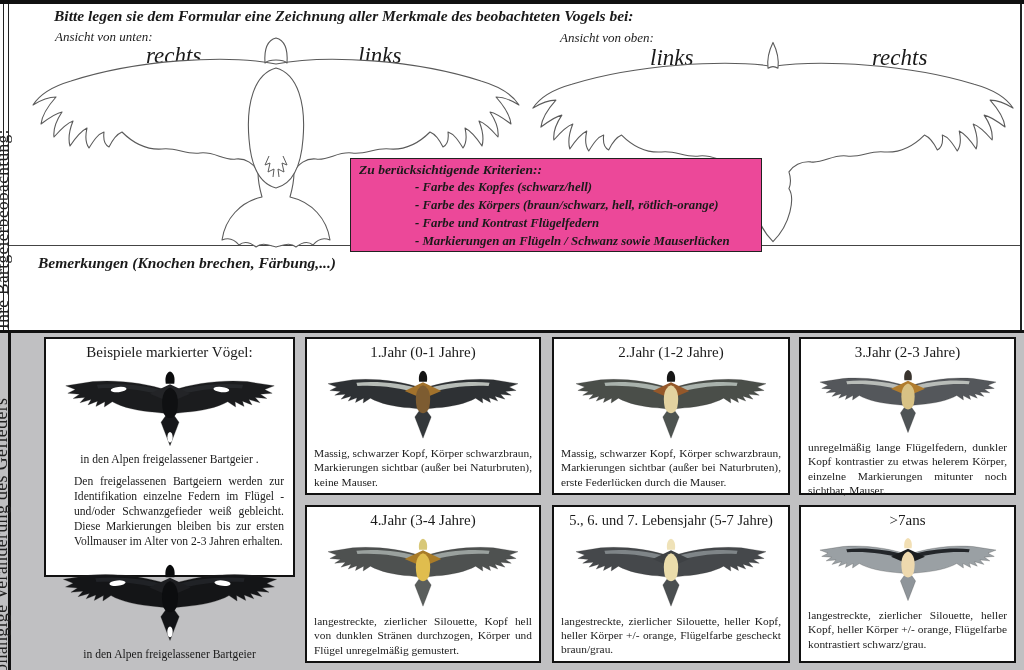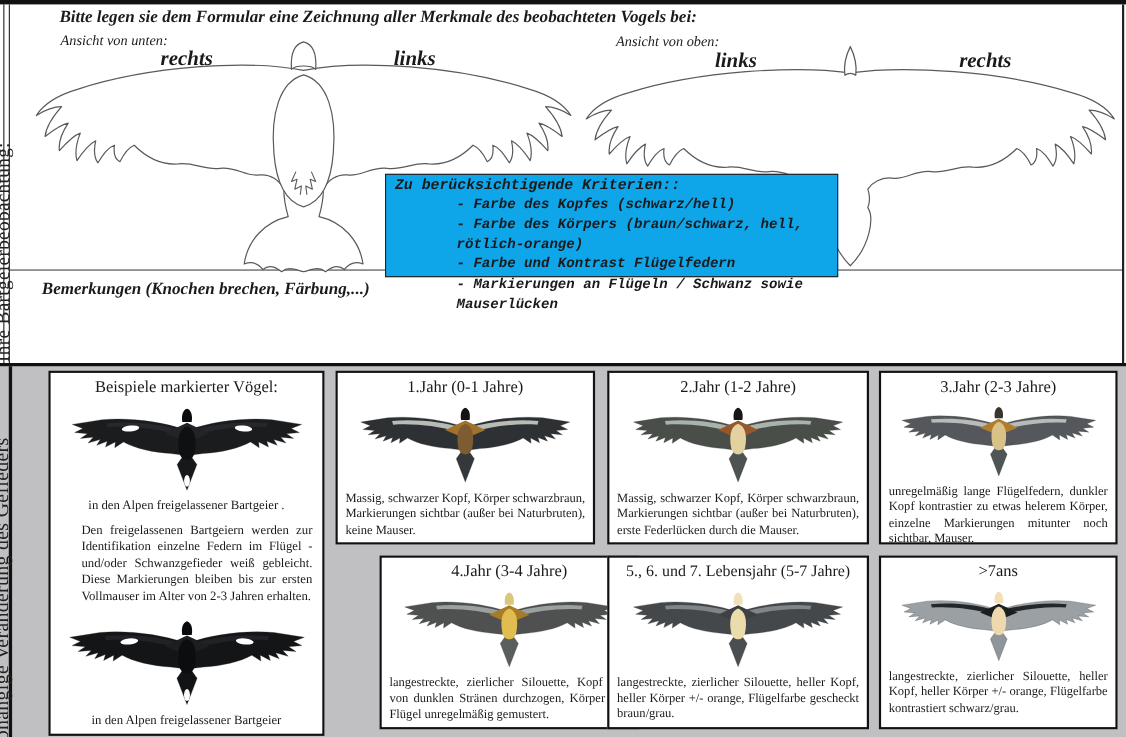--- a/index.html
+++ b/index.html
@@ -17,24 +17,24 @@
   #lowerbg{left:0;top:333px;width:1024px;height:337px;background:#c0c0c2;}
   #lowerleftline{left:8px;top:333px;width:3px;height:337px;background:#111;}
 
   .side-label{font-size:17.5px;letter-spacing:.3px;white-space:nowrap;
       transform:rotate(-90deg);transform-origin:left bottom;color:#222;}
   #side-top{left:13px;top:308px;}
   #side-bottom{left:12px;top:706px;font-size:18px;}
 
   .doc-title{font-size:15.5px;font-weight:bold;font-style:italic;white-space:nowrap;margin-left:16px;}
   .view-label{font-size:13px;font-style:italic;}
-  .wing-label{font-size:19px;font-weight:bold;font-style:italic;}
+  .wing-label{font-size:23px;font-weight:normal;font-style:italic;}
 
   #criteria{left:350px;top:158px;width:394px;height:86px;border:1px solid #222;
-      background:#0ea5e9;padding:3px 8px;box-sizing:content-box;z-index:5;font-family:Liberation Mono, monospace;}
+      background:#ec4899;padding:3px 8px;box-sizing:content-box;z-index:5;}
   #criteria .c-title{font-size:13.5px;font-weight:bold;font-style:italic;}
   #criteria .c-item{font-size:12.8px;font-weight:bold;font-style:italic;
       margin-left:56px;line-height:1.42;}
   #remarks{left:38px;top:254px;font-size:15.5px;font-weight:bold;font-style:italic;}
 
   .outline-svg path{fill:#fff;stroke:#5a5a5a;stroke-width:1.1;stroke-linejoin:round;}
   .outline-svg .thin{fill:none;stroke-width:1;}
 
   
   .wbox{background:#fff;border:2px solid #111;box-sizing:border-box;text-align:center;z-index:4;}
@@ -105,21 +105,21 @@
   <div class="abs" id="criteria">
     <div class="c-title">Zu berücksichtigende Kriterien::</div>
     <div class="c-item">- Farbe des Kopfes (schwarz/hell)</div>
     <div class="c-item">- Farbe des Körpers (braun/schwarz, hell, rötlich-orange)</div>
     <div class="c-item">- Farbe und Kontrast Flügelfedern</div>
     <div class="c-item">- Markierungen an Flügeln / Schwanz sowie Mauserlücken</div>
   </div>
 
   <div class="abs" id="remarks">Bemerkungen (Knochen brechen, Färbung,...)</div>
 
-  <section class="abs wbox" style="left:44px;top:337px;width:251px;height:332px;">
+  <section class="abs wbox" style="left:44px;top:337px;width:251px;height:240px;">
     <div class="box-title">Beispiele markierter Vögel:</div>
     <svg class="bird" width="224" height="90" style="--wing: #1b1c1e; --band: #26282b; --back: #232427; --body: #0f1012; --tail: #17181b; --head: #0b0c0d; --marks: 1;">
       <use href="#vulture"></use>
       </svg>
     <div class="box-cap">in den Alpen freigelassener Bartgeier .</div>
     <div class="ex-body">Den freigelassenen Bartgeiern werden zur Identifikation einzelne Federn im Flügel - und/oder Schwanzgefieder weiß gebleicht. Diese Markierungen bleiben bis zur ersten Vollmauser im Alter von 2-3 Jahren erhalten.</div>
     <svg class="bird" width="232" height="92" style="margin-top: 6px; --wing: #141517; --band: #202226; --back: #1d1e21; --body: #0c0d0f; --tail: #121316; --head: #0a0b0c; --marks: 1;">
         <use href="#vulture"></use>
       </svg>
     <div class="box-cap">in den Alpen freigelassener Bartgeier</div>
@@ -140,21 +140,21 @@
     <div class="box-desc">Massig, schwarzer Kopf, Körper schwarzbraun, Markierungen sichtbar (außer bei Naturbruten), erste Federlücken durch die Mauser.</div>
   </section>
   <section class="abs wbox" style="left:799px;top:337px;width:217px;height:158px;">
     <div class="box-title">3.Jahr (2-3 Jahre)</div>
     <svg class="bird" width="200" height="76" style="--wing: #54575b; --band: #b8bcb8; --back: #b07c2e; --body: #d8c285; --tail: #4f5456; --head: #39342e; --marks: 0;">
         <use href="#vulture"></use>
       </svg>
     <div class="box-desc">unregelmäßig lange Flügelfedern, dunkler Kopf kontrastier zu etwas helerem Körper, einzelne Markierungen mitunter noch sichtbar, Mauser.</div>
   </section>
 
-  <section class="abs wbox" style="left:305px;top:505px;width:236px;height:158px;margin-left:40px;">
+  <section class="abs wbox" style="left:305px;top:505px;width:236px;height:158px;">
     <div class="box-title">4.Jahr (3-4 Jahre)</div>
     <svg class="bird" width="214" height="82" style="--wing: #4e5150; --band: #9aa19e; --back: #a87b28; --body: #e0bd4e; --tail: #5a5e5c; --head: #d8c878; --marks: 0;">
         <use href="#vulture"></use>
       </svg>
     <div class="box-desc">langestreckte, zierlicher Silouette, Kopf hell von dunklen Stränen durchzogen, Körper und Flügel unregelmäßig gemustert.</div>
   </section>
   <section class="abs wbox" style="left:552px;top:505px;width:238px;height:158px;">
     <div class="box-title" style="font-size:14.5px;">5., 6. und 7. Lebensjahr (5-7 Jahre)</div>
     <svg class="bird" width="214" height="82" style="--wing: #45484b; --band: #7f8588; --back: #3e4144; --body: #eadcab; --tail: #4a4e50; --head: #efe2b8; --marks: 0;">
         <use href="#vulture"></use>

